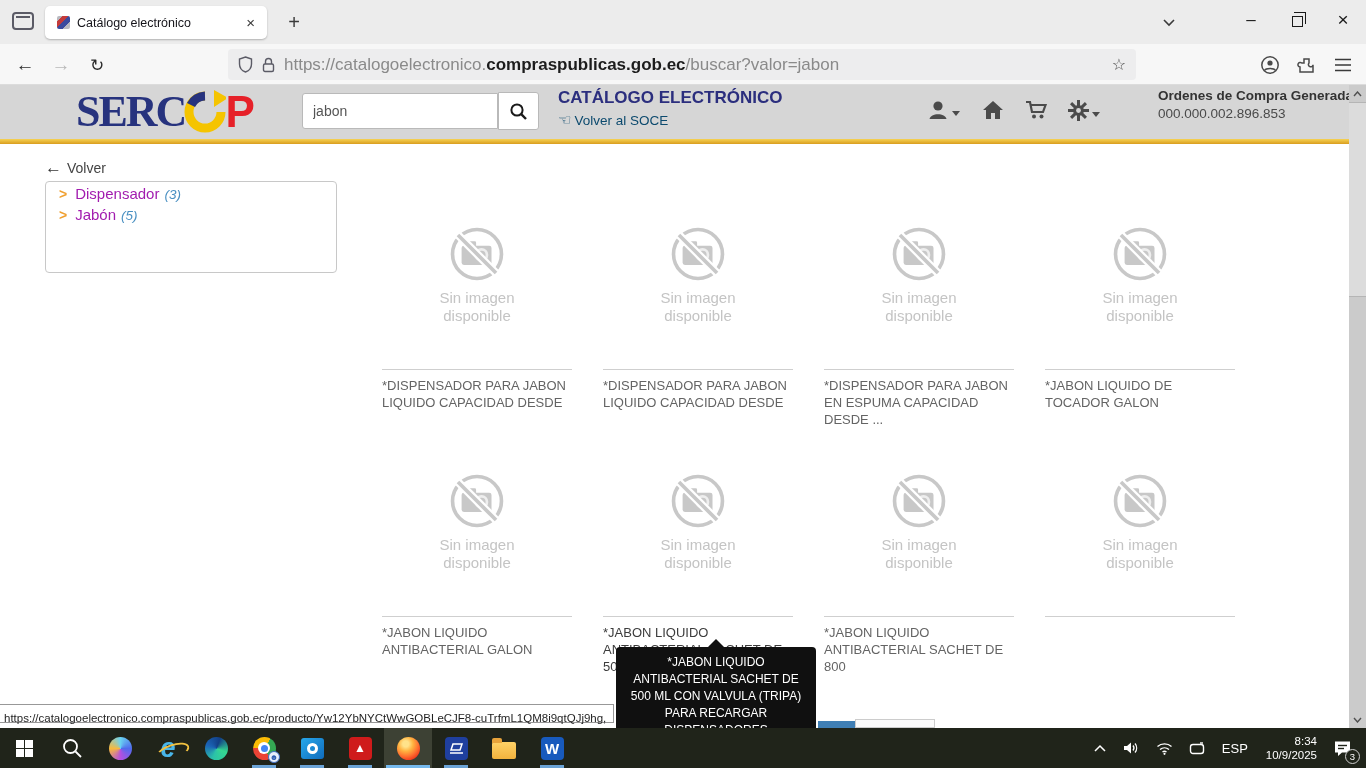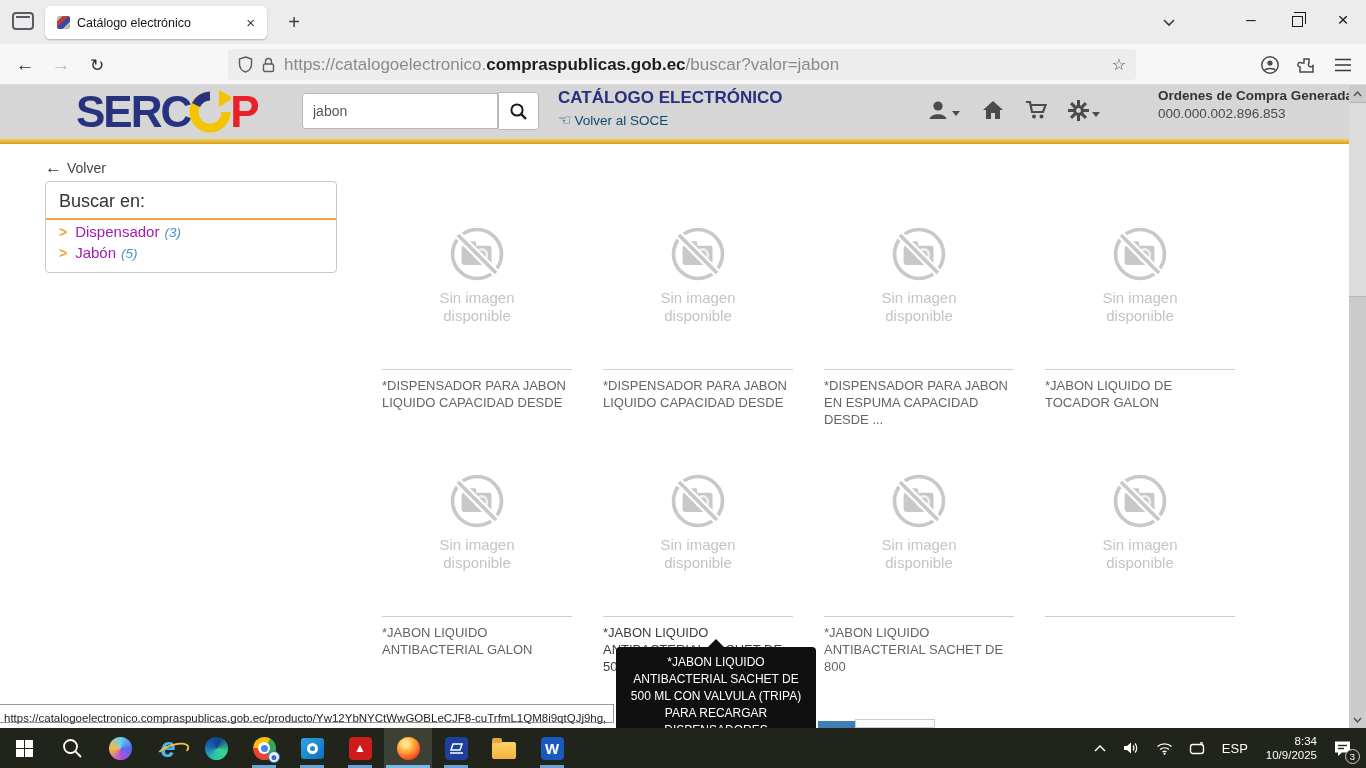--- a/index.html
+++ b/index.html
@@ -28,21 +28,21 @@
   #urlbar { position:absolute; left:228px; top:49px; width:908px; height:31px; background:#ededee; border-radius:4px; display:flex; align-items:center; padding:0 10px; }
   .urltext { font-size:17px; color:#8a8a8a; white-space:nowrap; overflow:hidden; }
   .urltext b { color:#1c1c1c; font-weight:bold; }
   .star { margin-left:auto; font-size:16px; color:#4a4a4a; }
   .urlbar-ic { margin-right:9px; display:flex; }
 
   
   #siteheader { position:absolute; left:0; top:85px; width:1366px; height:54px; background:#d6d6d6; }
   #stripe { position:absolute; left:0; top:139px; width:1366px; height:5px; background:linear-gradient(180deg,#f6d254,#d99d1e); }
   .logo { position:absolute; left:76px; top:88px; font-size:44px; font-weight:bold; letter-spacing:-2px; display:flex; align-items:center; line-height:48px;}
-  .logo .blue { color:#27337e; } .logo .red { color:#e62129; }
+  .logo .blue { color:#27337e;font-family:Liberation Serif, serif; } .logo .red { color:#e62129; }
   .logo svg { margin:0 -1px; }
   #searchbox { position:absolute; left:302px; top:93px; width:196px; height:36px; border:1px solid #b9b9b9; border-radius:3px 0 0 3px; background:#fff; font-size:14px; color:#555; padding:0 10px; font-family:"Liberation Sans",sans-serif; }
   #searchbtn { position:absolute; left:498px; top:92px; width:41px; height:38px; background:#fff; border:1px solid #b9b9b9; border-radius:0 3px 3px 0; display:flex; align-items:center; justify-content:center; }
   .cat-title { position:absolute; left:558px; top:88px; font-size:17px; font-weight:bold; color:#2b2e7e; }
   .soce { position:absolute; left:558px; top:111px; font-size:13.5px; color:#0c4a6e; }
   .soce .hand { font-size:15px; margin-right:3px; }
   .hdr-ic { position:absolute; top:100px; display:flex; align-items:flex-end; color:#4b4b4b; }
   .caret { width:0; height:0; border-left:4px solid transparent; border-right:4px solid transparent; border-top:5px solid #4b4b4b; margin:0 0 4px 3px; }
   .orders { position:absolute; left:1110px; top:88px; width:240px;margin-left:48px; }
   .orders .l1 { font-size:13.5px; font-weight:bold; color:#333; }
@@ -223,21 +223,20 @@
   <div class="caret"></div>
 </div>
 <div class="orders">
   <div class="l1">Ordenes de Compra Generadas</div>
   <div class="l2">000.000.002.896.853</div>
 </div>
 
 <div class="volver"><span class="arr">←</span><span>Volver</span></div>
 
 <div id="filterbox">
-  <h2>Buscar en:</h2>
   <div class="f-item">
     <span class="f-chev">&gt;</span>
     <span class="f-link">Dispensador</span>
     <span class="f-count">(3)</span>
   </div>
   <div class="f-item">
     <span class="f-chev">&gt;</span>
     <span class="f-link">Jabón</span>
     <span class="f-count">(5)</span>
   </div>

